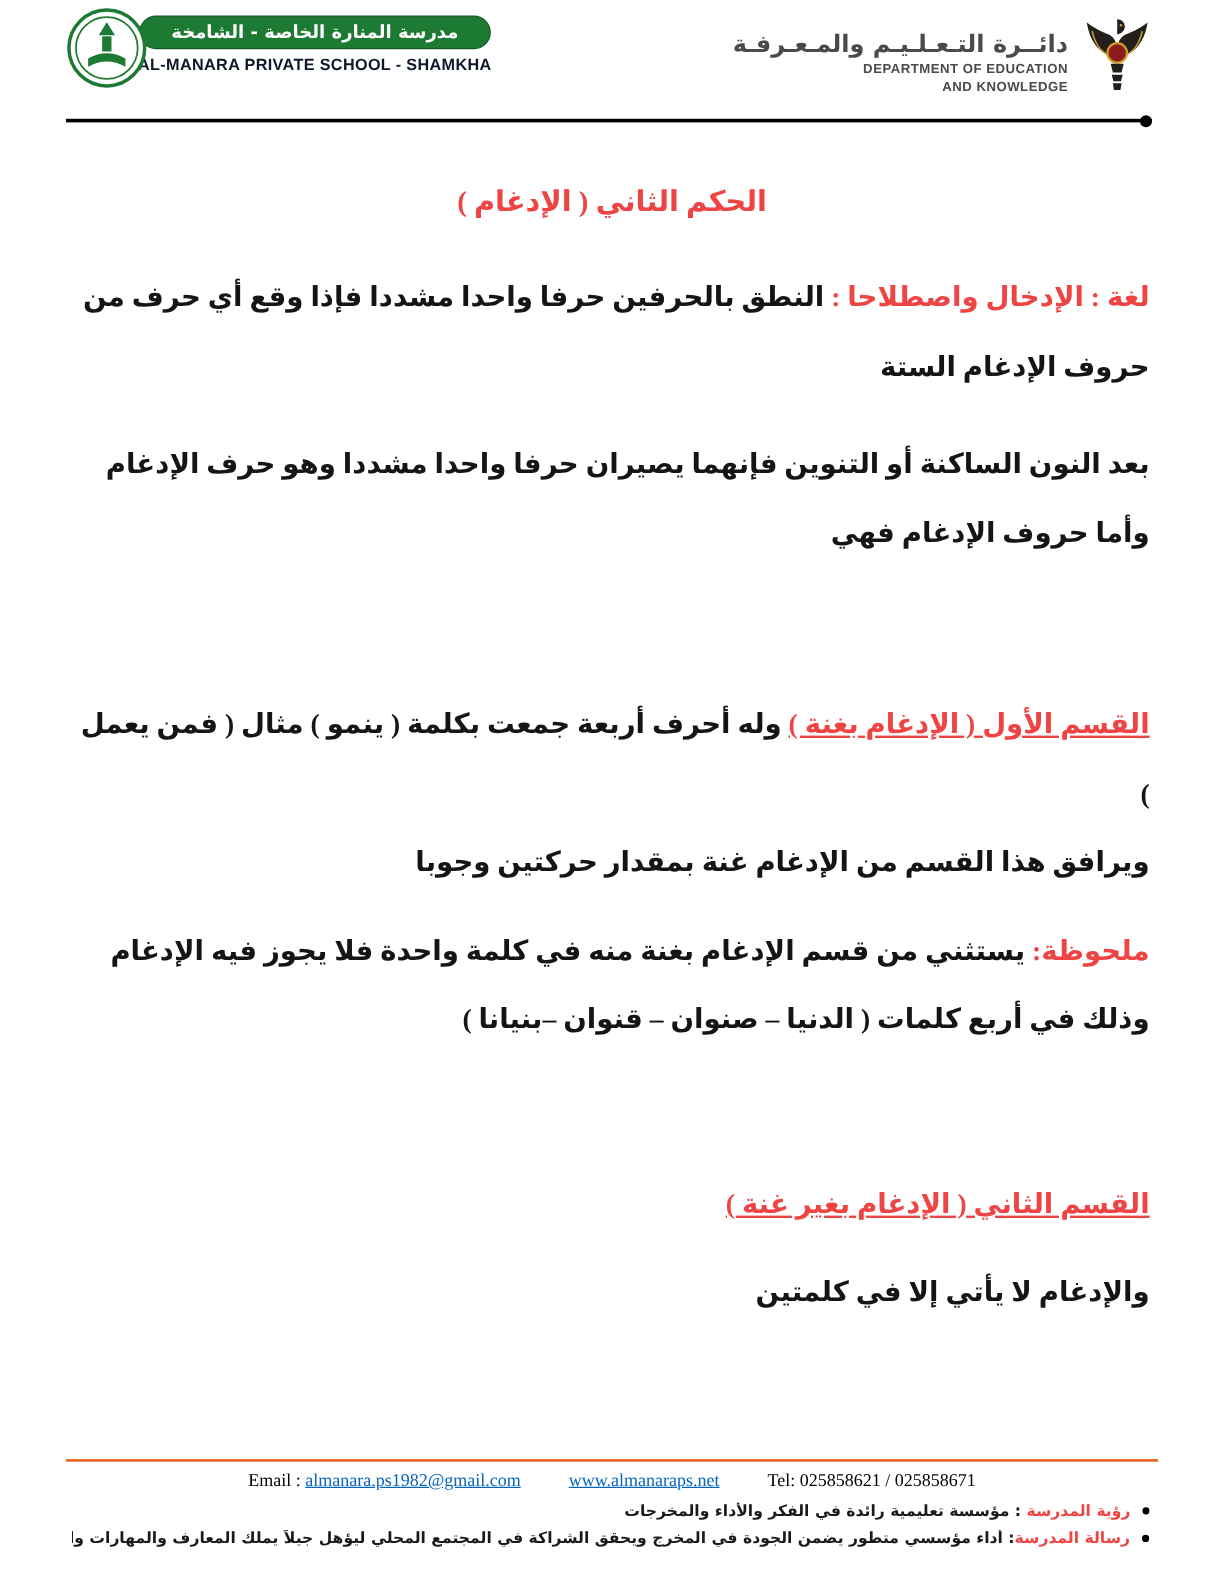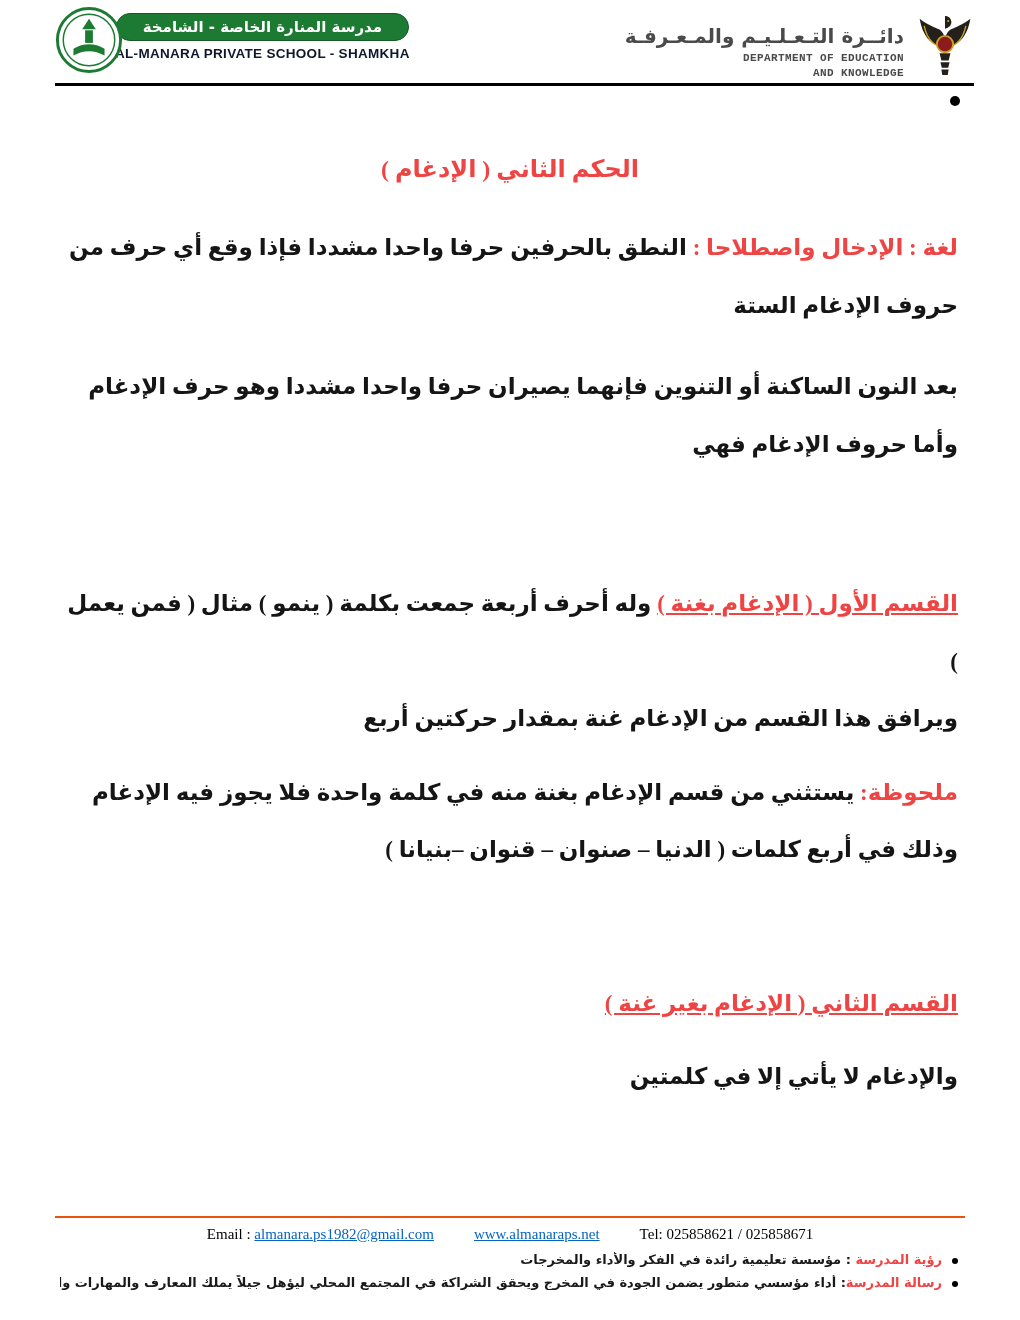--- a/index.html
+++ b/index.html
@@ -10,22 +10,22 @@
     width: 1020px;
     height: 1320px;
     margin: 0 auto;
     background: #fff;
     overflow: hidden;
   }
 
   
   .header {
     position: absolute;
-    top: 0; left: 55px; right: 46px;
-    height: 86px;
+    top: 0; left: 55px; right: 60px;
+    height: 102px;
     border-bottom: 3px solid #000;
     display: flex;
     justify-content: space-between;
     align-items: flex-start;
   }
   .school-block { display: flex; align-items: flex-start; padding-top: 6px; }
   .school-emblem { width: 68px; height: 68px; flex: 0 0 auto; margin-right: -8px; position: relative; z-index: 2; }
   .school-text { display: flex; flex-direction: column; align-items: center; }
   .school-banner {
     background: #1d7a33;
@@ -60,21 +60,21 @@
     font-family: "DejaVu Sans", sans-serif;
   }
   .adek-en {
     font-size: 11px;
     font-weight: bold;
     color: #4a4a4a;
     line-height: 1.3;
     letter-spacing: 0.4px;
     text-align: right;
     margin-top: 3px;
-    font-family: Liberation Mono, monospace;
+    font-family: Liberation Sans, sans-serif;
   }
   .falcon { width: 58px; height: 70px; flex: 0 0 auto; }
 
   
   .top-dot {
     position: absolute;
     top: 96px; right: 60px;
     width: 10px; height: 10px;
     background: #000;
     border-radius: 50%;
@@ -203,21 +203,21 @@
 
     <p class="doc-title red">الحكم الثاني ( الإدغام )</p>
 
     <p class="p-def"><span class="red">لغة : الإدخال واصطلاحا : </span><span>النطق بالحرفين حرفا واحدا مشددا فإذا وقع أي حرف من حروف الإدغام الستة</span></p>
 
     <p class="p-noon">بعد النون الساكنة أو التنوين فإنهما يصيران حرفا واحدا مشددا وهو حرف الإدغام وأما حروف الإدغام فهي</p>
 
 
     <p class="p-sec1"><span class="red underline">القسم الأول ( الإدغام بغنة )</span><span> وله أحرف أربعة جمعت بكلمة ( ينمو ) مثال   ( فمن يعمل )</span></p>
 
-    <p class="p-sec1b">ويرافق هذا القسم من الإدغام غنة بمقدار حركتين أربع</p>
+    <p class="p-sec1b">ويرافق هذا القسم من الإدغام غنة بمقدار حركتين وجوبا</p>
 
     <p class="p-note"><span class="red">ملحوظة:</span><span> يستثني من قسم الإدغام بغنة منه في كلمة واحدة فلا يجوز فيه الإدغام وذلك في أربع كلمات ( الدنيا – صنوان – قنوان –بنيانا )</span></p>
 
     <p class="p-sec2"><span class="red underline">القسم الثاني ( الإدغام بغير غنة )</span></p>
 
 
     <p class="p-close">والإدغام لا يأتي  إلا في كلمتين</p>
 
   </div>
 

